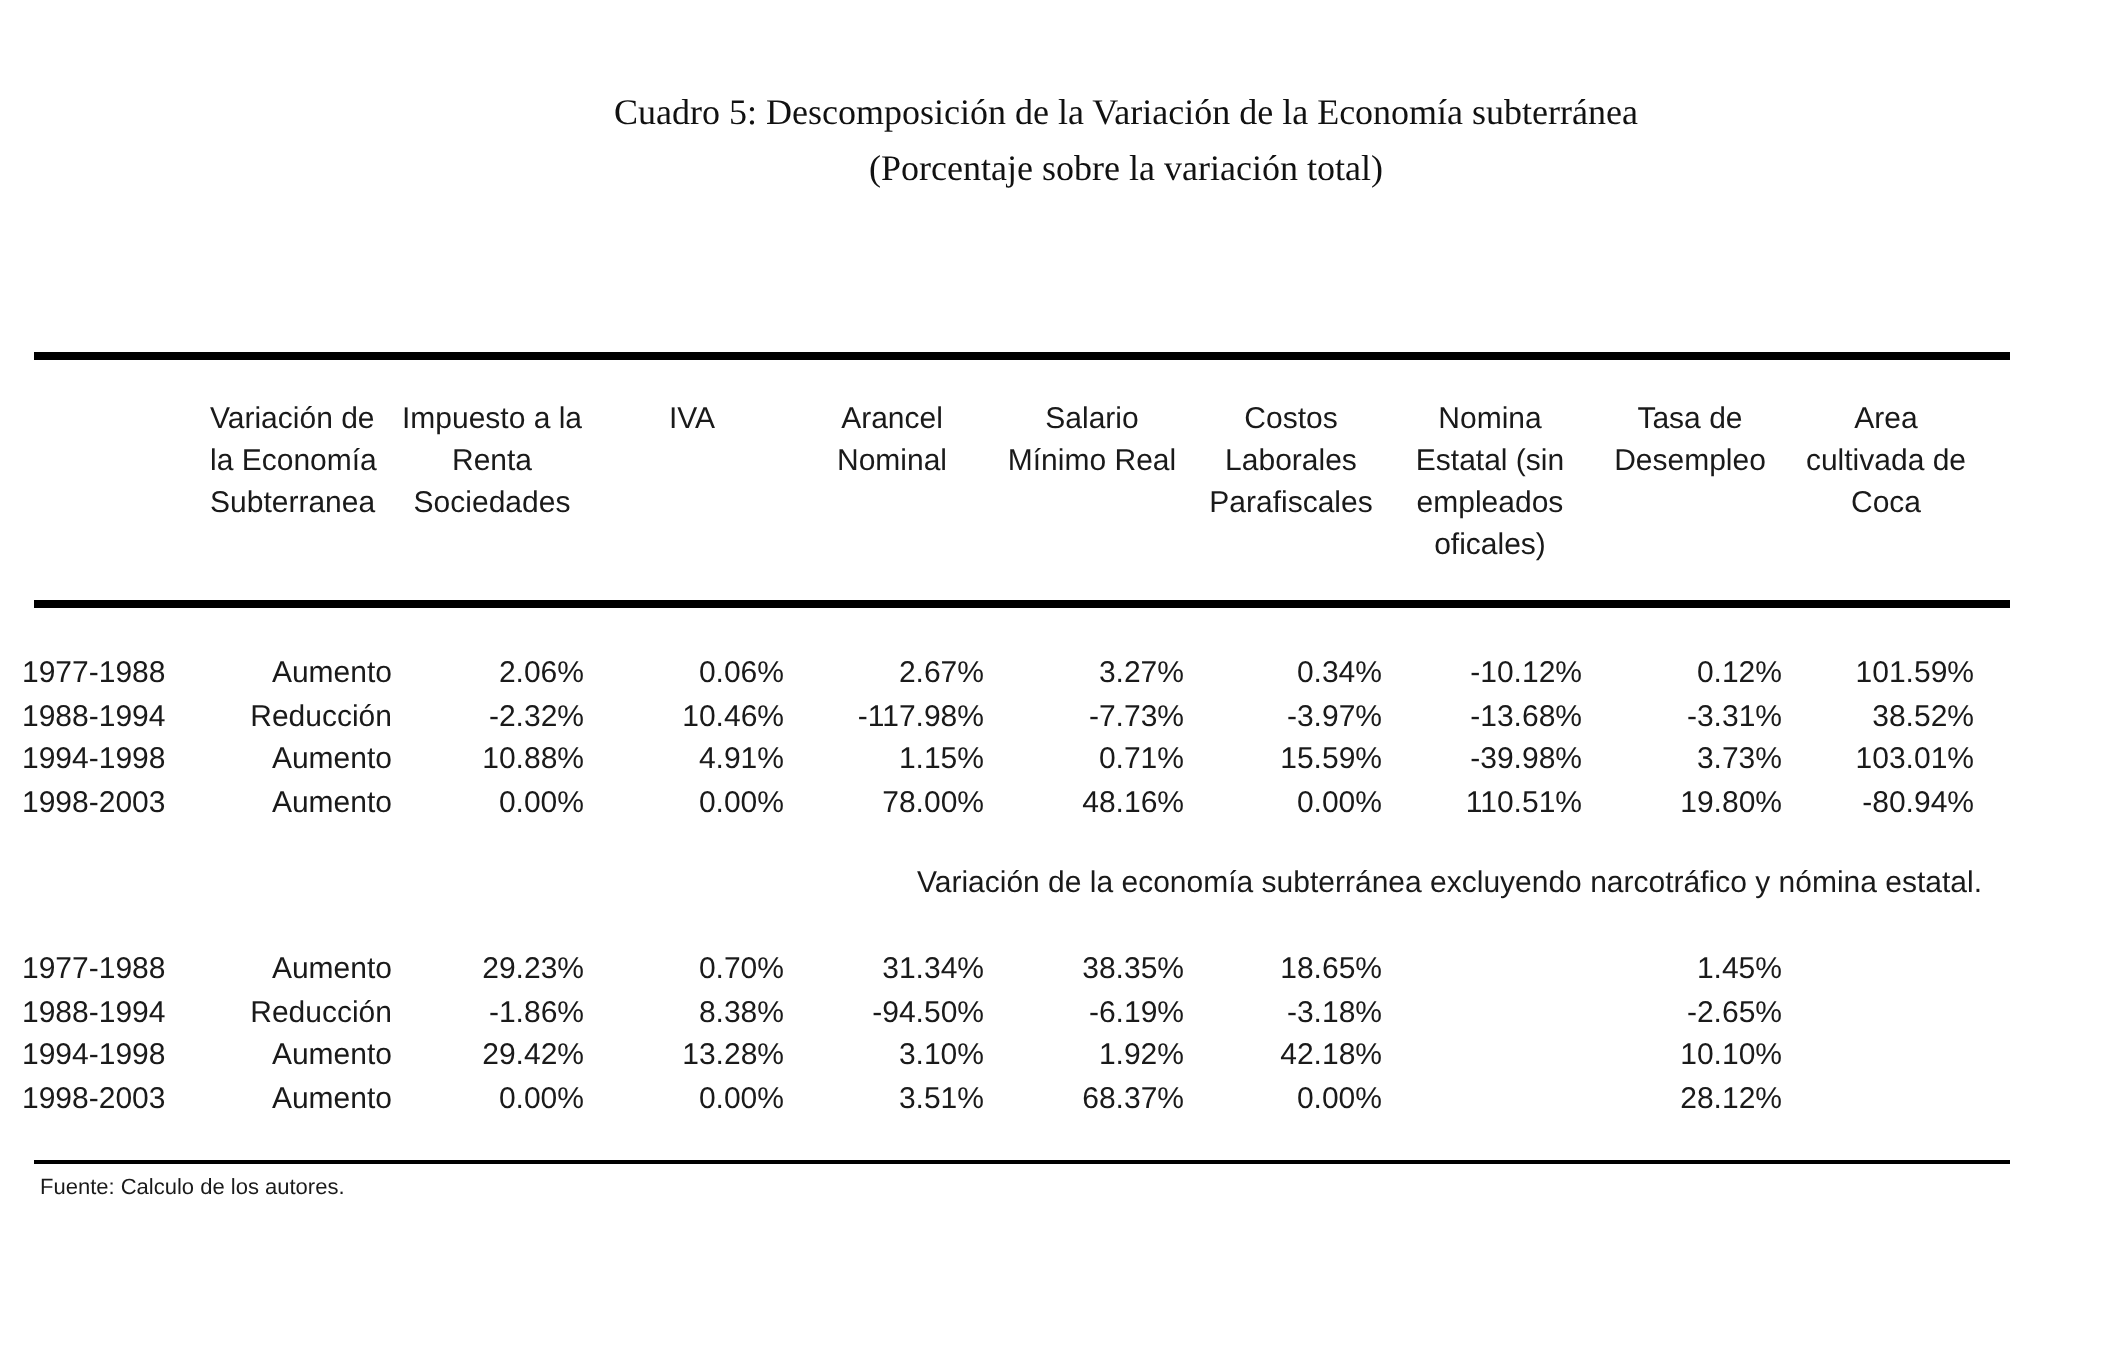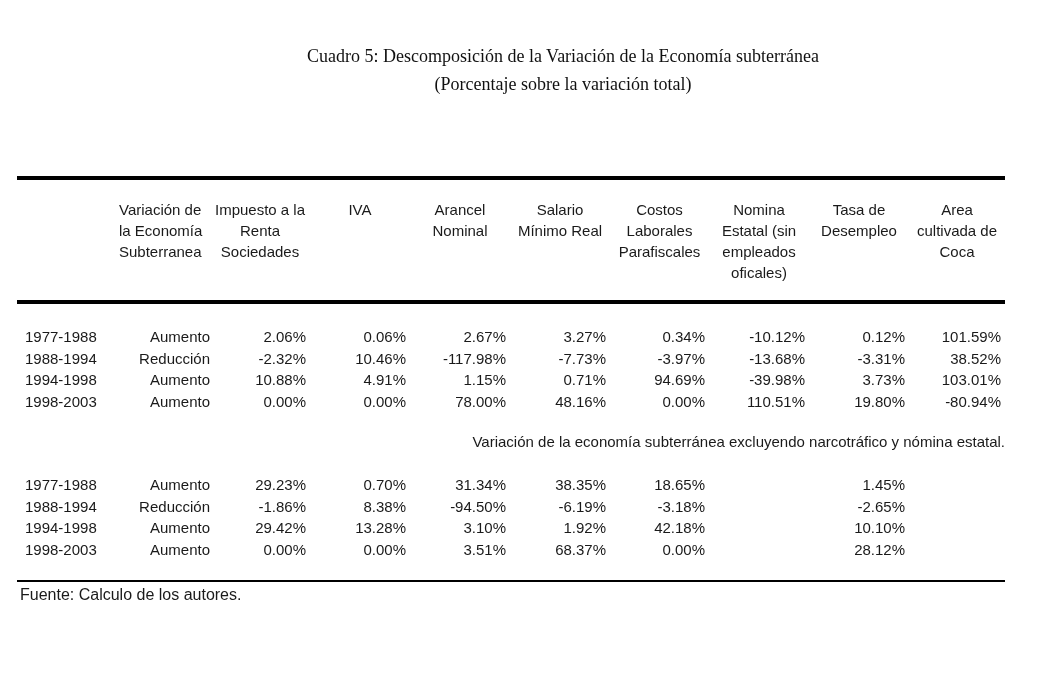--- a/index.html
+++ b/index.html
@@ -33,21 +33,21 @@
     left: 17px;
     width: 988px;
     background: #000;
   }
   .rule-top    { top: 176px; height: 4px; }
   .rule-mid    { top: 300px; height: 4px; }
   .rule-bottom { top: 580px; height: 2px; }
 
   table.maintable {
     position: absolute;
-    left: 17px;
+    left: 3px;
     top: 176px;
     width: 988px;
     table-layout: fixed;
     border-collapse: collapse;
     font-size: 15px;
     color: #1a1a1a;
   }
   table.maintable th,
   table.maintable td {
     margin: 0;
@@ -89,21 +89,21 @@
   td.section-label {
     text-align: right;
     padding: 19px 0 22px 3px;
     line-height: 21px;
     white-space: nowrap;
   }
   .footer-note {
     position: absolute;
     top: 585px;
     left: 20px;
-    font-size: 16px;
+    font-size: 11px;
     line-height: 19px;
     color: #1a1a1a;
   }
 </style>
 </head>
 <body>
 
 <div class="sheet">
 
   <div class="title-block">
@@ -167,21 +167,21 @@
           <td class="c-num">-3.31%</td>
           <td class="c-num">38.52%</td>
         </tr>
         <tr>
           <td class="c-period">1994-1998</td>
           <td class="c-dir">Aumento</td>
           <td class="c-num">10.88%</td>
           <td class="c-num">4.91%</td>
           <td class="c-num">1.15%</td>
           <td class="c-num">0.71%</td>
-          <td class="c-num">94.69%</td>
+          <td class="c-num">15.59%</td>
           <td class="c-num">-39.98%</td>
           <td class="c-num">3.73%</td>
           <td class="c-num">103.01%</td>
         </tr>
         <tr>
           <td class="c-period">1998-2003</td>
           <td class="c-dir">Aumento</td>
           <td class="c-num">0.00%</td>
           <td class="c-num">0.00%</td>
           <td class="c-num">78.00%</td>

